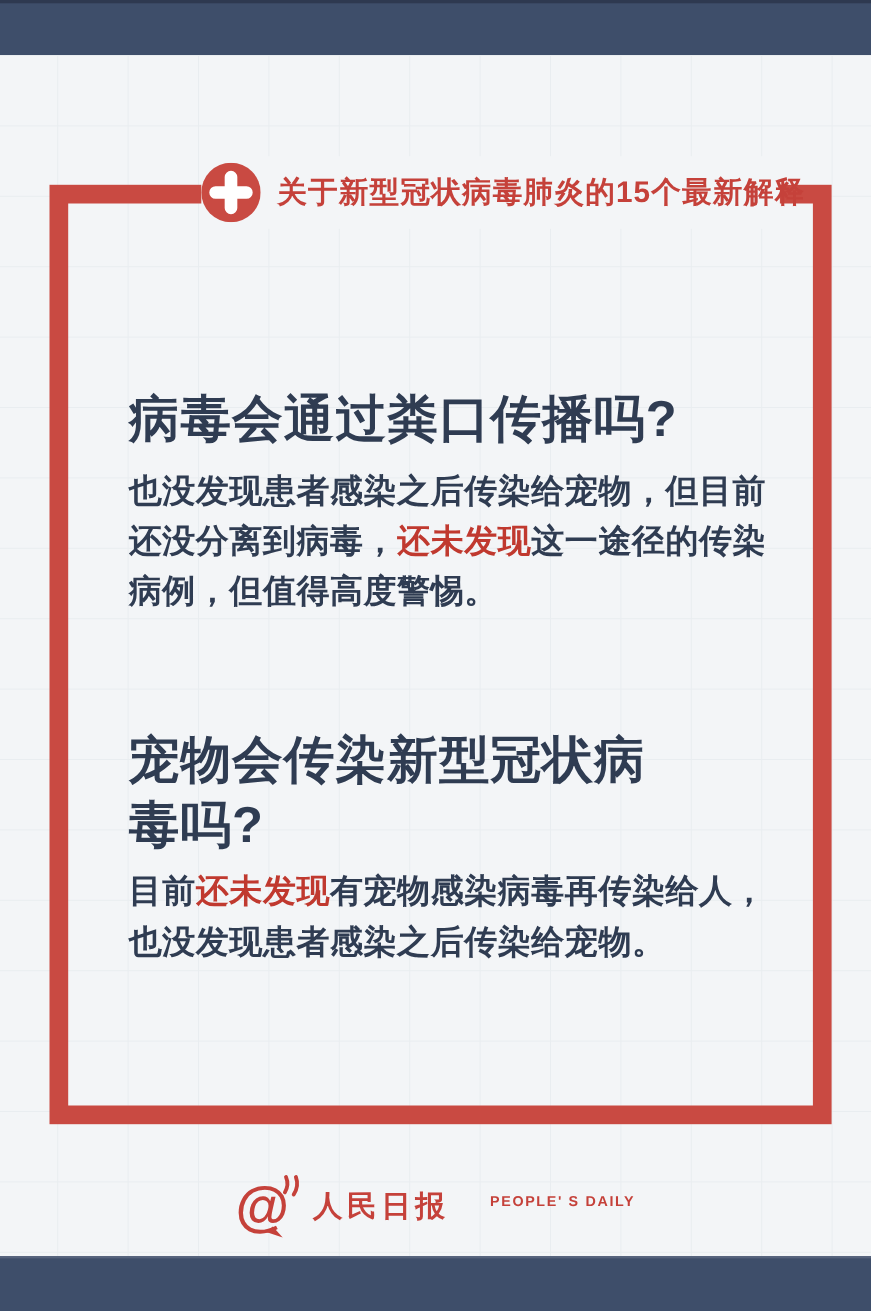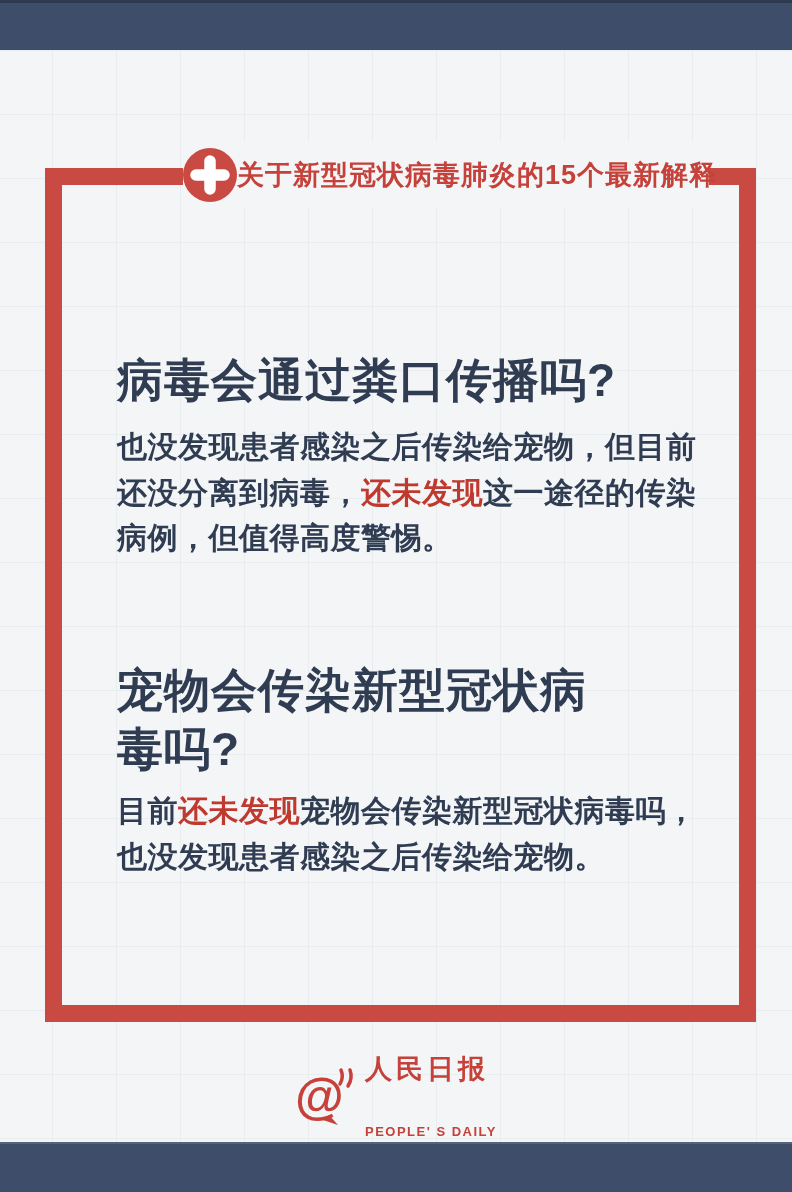--- a/index.html
+++ b/index.html
@@ -16,21 +16,21 @@
   .bar{position:absolute;left:0;width:792px;height:50px;background:#3e4e6a;}
   .bar-top{top:0;border-top:3px solid #2e3950;box-sizing:border-box;}
   .bar-bottom{top:1142px;border-top:2px solid #55637c;box-sizing:border-box;}
   .frame{
     position:absolute;left:45px;top:168px;width:711px;height:854px;
     border:17px solid #c94a42;box-sizing:border-box;
   }
   .header{
     position:absolute;left:183px;top:142px;width:526px;height:66px;
     background:#f3f5f7;
-    display:flex;align-items:center;justify-content:space-between;
+    display:flex;align-items:center;justify-content:space-between;gap:15px;
   }
   .cross-icon{width:54px;height:54px;flex:0 0 auto;}
   .header-title{
     color:#c5413a;font-size:27px;font-weight:bold;white-space:nowrap;
     letter-spacing:1px;
   }
   .question{
     position:absolute;left:117px;color:#2f3c52;font-size:46px;font-weight:bold;
     line-height:1.28;letter-spacing:1px;margin-top:29px;
   }
@@ -41,21 +41,21 @@
     font-weight:bold;line-height:1.52;letter-spacing:0.5px;
   }
   .a1{top:424px;}
   .a2{top:788px;}
   .hl{color:#c0392f;}
   .logo{
     position:absolute;left:0;top:1062px;width:792px;height:70px;
     display:flex;align-items:center;justify-content:center;gap:8px;
   }
   .logo-icon{width:62px;height:60px;flex:0 0 auto;}
-  .logo-text{display:flex;flex-direction:column;justify-content:space-between;gap:37px;}
+  .logo-text{display:flex;justify-content:space-between;gap:37px;}
   .logo-cn{
     color:#c5413a;font-size:27px;font-weight:bold;letter-spacing:4px;
     line-height:1.1;white-space:nowrap;
   }
   .logo-en{
     color:#c5413a;font-size:13px;font-weight:bold;letter-spacing:1.5px;
     line-height:1.2;white-space:nowrap;margin-top:2px;
   }
 </style>
 </head>
@@ -74,21 +74,21 @@
     </svg>
     <div class="header-title">关于新型冠状病毒肺炎的15个最新解释</div>
   </div>
 
   <div class="question q1">病毒会通过粪口传播吗?</div>
 
   <div class="answer a1"><span>也没发现患者感染之后传染给宠物，但目前还没分离到病毒，</span><span class="hl">还未发现</span><span>这一途径的传染病例，但值得高度警惕。</span></div>
 
   <div class="question q2">宠物会传染新型冠状病毒吗?</div>
 
-  <div class="answer a2"><span>目前</span><span class="hl">还未发现</span><span>宠物会传染新型冠状病毒吗，也没发现患者感染之后传染给宠物。</span></div>
+  <div class="answer a2"><span>目前</span><span class="hl">还未发现</span><span>有宠物感染病毒再传染给人，也没发现患者感染之后传染给宠物。</span></div>
 
   <div class="logo">
     <svg class="logo-icon" viewBox="0 0 62 60" aria-hidden="true">
       <text x="0" y="47" font-size="50" font-weight="bold" fill="#c5413a" font-family="Liberation Sans, DejaVu Sans, sans-serif">@</text>
       <path d="M45 17 Q49 10 46 3" stroke="#c5413a" stroke-width="3.5" fill="none" stroke-linecap="round"></path>
       <path d="M53 19 Q58 11 55 3" stroke="#c5413a" stroke-width="3.5" fill="none" stroke-linecap="round"></path>
       <path d="M34 48 L43 58 L28 53 Z" fill="#c5413a"></path>
     </svg>
     <div class="logo-text">
       <div class="logo-cn">人民日报</div>

